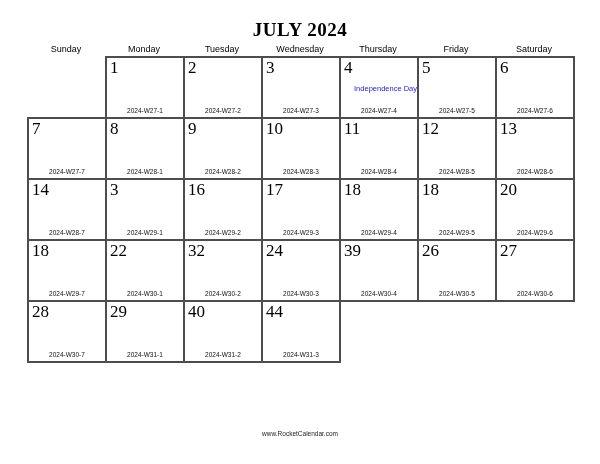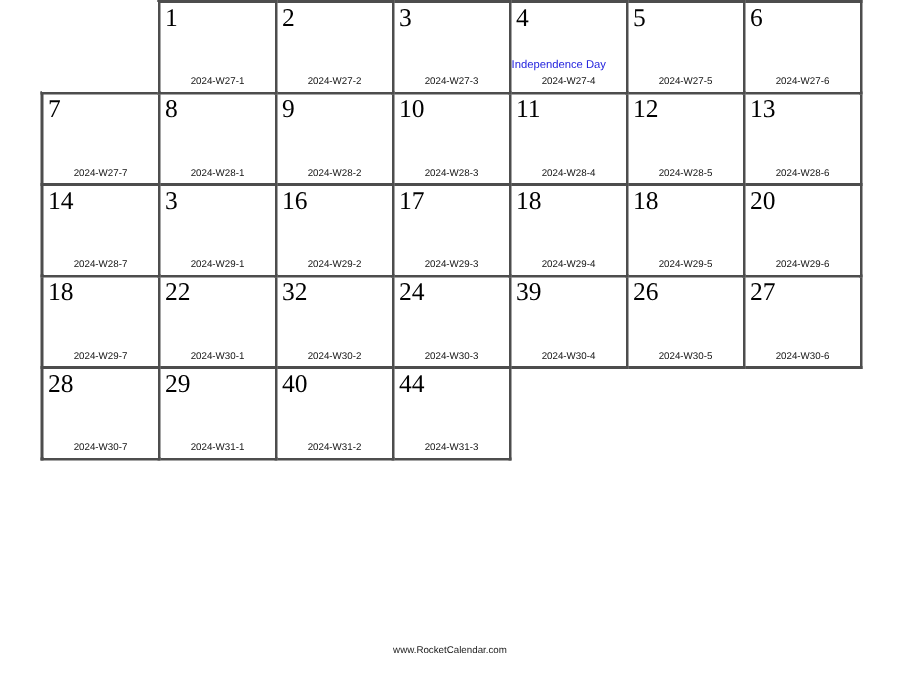--- a/index.html
+++ b/index.html
@@ -65,22 +65,22 @@
   .daynum {
     font-family: "Liberation Serif", serif;
     font-size: 17px;
     line-height: 18px;
     padding: 1px 0 0 3px;
   }
   .holiday {
     color: var(--holiday-color);
     font-size: 7.5px;
     line-height: 8px;
-    text-align: left;
-    margin-top: 18px;
+    text-align: right;
+    margin-top: 8px;
     cursor: pointer;
   }
   .weeklabel {
     position: absolute;
     left: 0;
     right: 0;
     bottom: 3px;
     text-align: center;
     font-size: 6.5px;
     line-height: 7px;
@@ -95,21 +95,31 @@
     font-size: 6.5px;
     line-height: 8px;
     color: #222222;
   }
 </style>
 </head>
 <body>
 
 <div class="page">
 
-
+  <div class="title">JULY 2024</div>
+
+  <div class="weekday-row">
+    <div class="weekday">Sunday</div>
+    <div class="weekday">Monday</div>
+    <div class="weekday">Tuesday</div>
+    <div class="weekday">Wednesday</div>
+    <div class="weekday">Thursday</div>
+    <div class="weekday">Friday</div>
+    <div class="weekday">Saturday</div>
+  </div>
 
   <table class="calendar">
     <tbody id="calendar-body">
         <tr>
           <td></td>
           <td class="filled">
             <div class="daynum">1</div>
             <div class="weeklabel">2024-W27-1</div>
           </td>
           <td class="filled">

